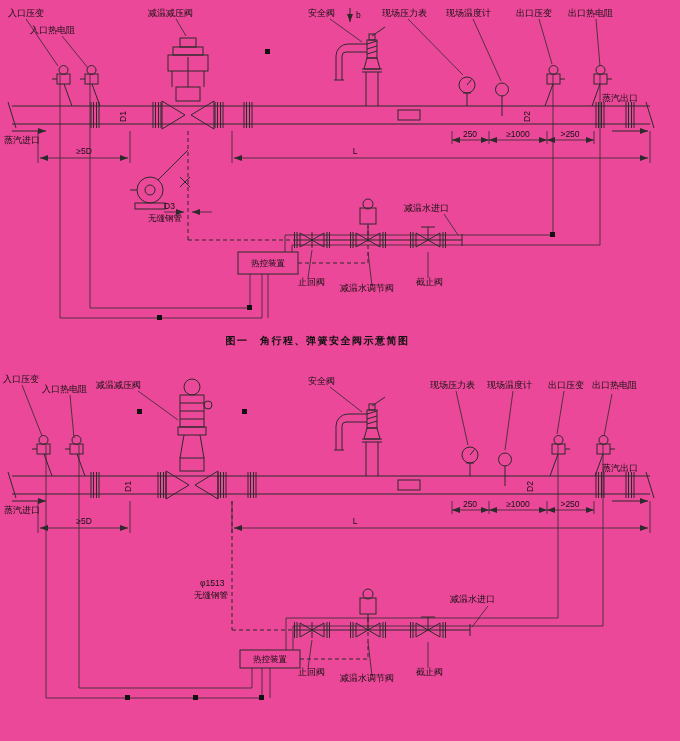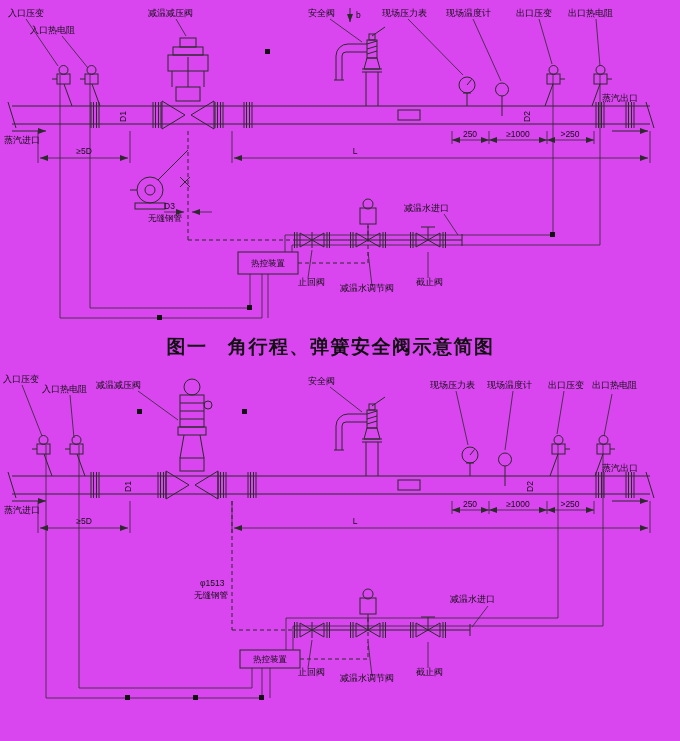--- a/index.html
+++ b/index.html
@@ -1,28 +1,28 @@
 <!DOCTYPE html>
 <html><head>
 <meta charset="utf-8">
 <style>
   *{margin:0;padding:0;box-sizing:border-box}
   html,body{background:#fff}
-  .page{position:relative;width:680px;height:741px;background:#d946ef;overflow:hidden;
+  .page{position:relative;width:680px;height:741px;background:#ec4899;overflow:hidden;
         font-family:"Liberation Sans","DejaVu Sans",sans-serif;color:#111}
   .fig{position:absolute;left:0}
   .ln{stroke:#2b2b2b;stroke-width:1;fill:none}
   .thin{stroke-width:0.8}
   .dash{stroke-dasharray:4 3}
   .sq{fill:#111;stroke:none}
   svg text{stroke:none;fill:#111;font-family:"Liberation Sans","DejaVu Sans",sans-serif;font-size:9px}
   svg text.dim{font-size:8.5px}
   svg text.mid{text-anchor:middle}
-  .cap{position:absolute;left:16px;width:629px;text-align:center;font-weight:bold;
-       font-size:19px;letter-spacing:1.5px}
+  .cap{position:absolute;left:3px;width:629px;text-align:center;font-weight:bold;
+       font-size:10px;letter-spacing:1.5px}
 </style>
 </head>
 <body>
 
 <div class="page">
 
 <svg width="0" height="0" style="position:absolute">
   <defs>
     <marker id="arw" markerWidth="10" markerHeight="8" refX="8" refY="3" orient="auto-start-reverse" markerUnits="userSpaceOnUse">
       <path d="M0,0 L8,3 L0,6 Z" fill="#2b2b2b"></path>

